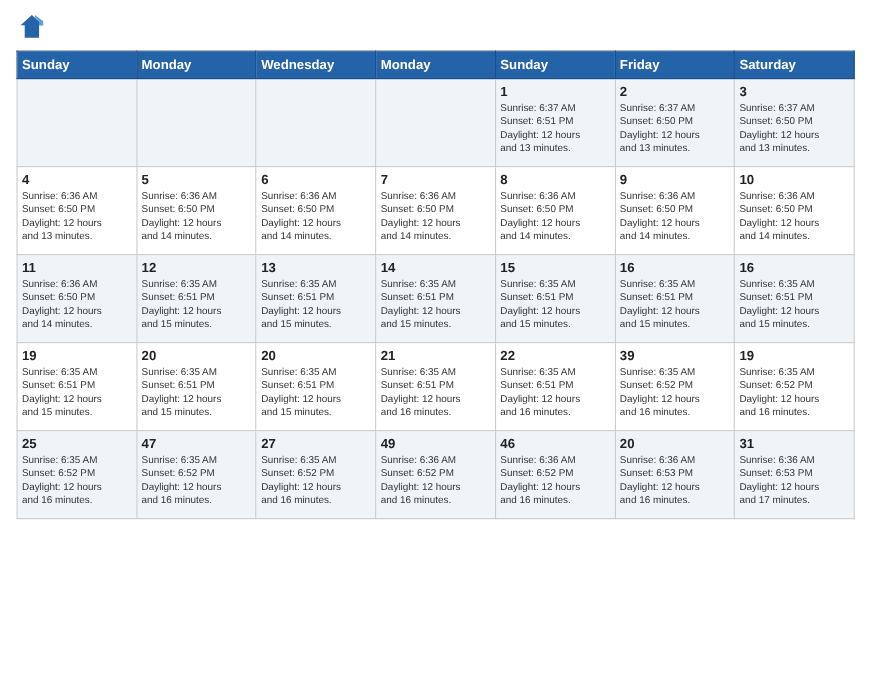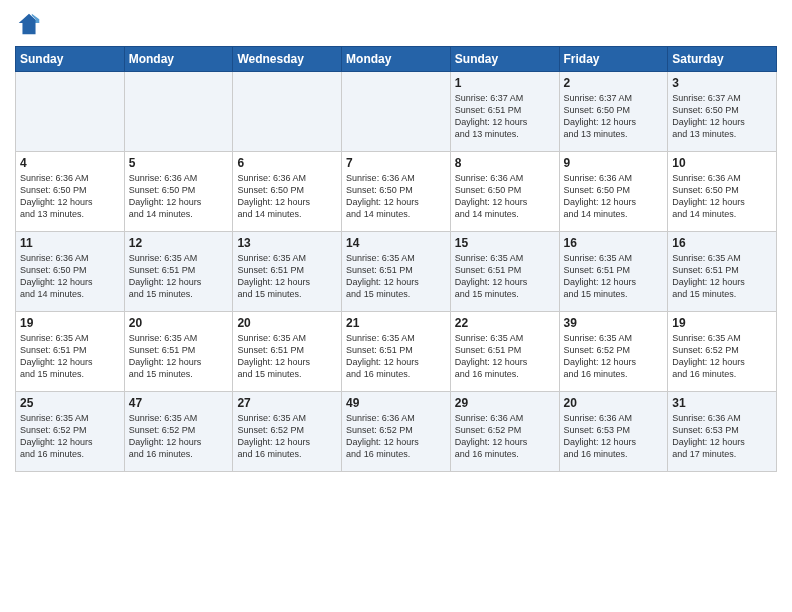--- a/index.html
+++ b/index.html
@@ -336,21 +336,21 @@
 and 16 minutes.</div>
           </td>
           <td>
             <span class="day-number">49</span>
             <div class="day-info" style="white-space: pre-line;">Sunrise: 6:36 AM
 Sunset: 6:52 PM
 Daylight: 12 hours
 and 16 minutes.</div>
           </td>
           <td>
-            <span class="day-number">29</span>
+            <span class="day-number">46</span>
             <div class="day-info" style="white-space: pre-line;">Sunrise: 6:36 AM
 Sunset: 6:52 PM
 Daylight: 12 hours
 and 16 minutes.</div>
           </td>
           <td>
             <span class="day-number">20</span>
             <div class="day-info" style="white-space: pre-line;">Sunrise: 6:36 AM
 Sunset: 6:53 PM
 Daylight: 12 hours

